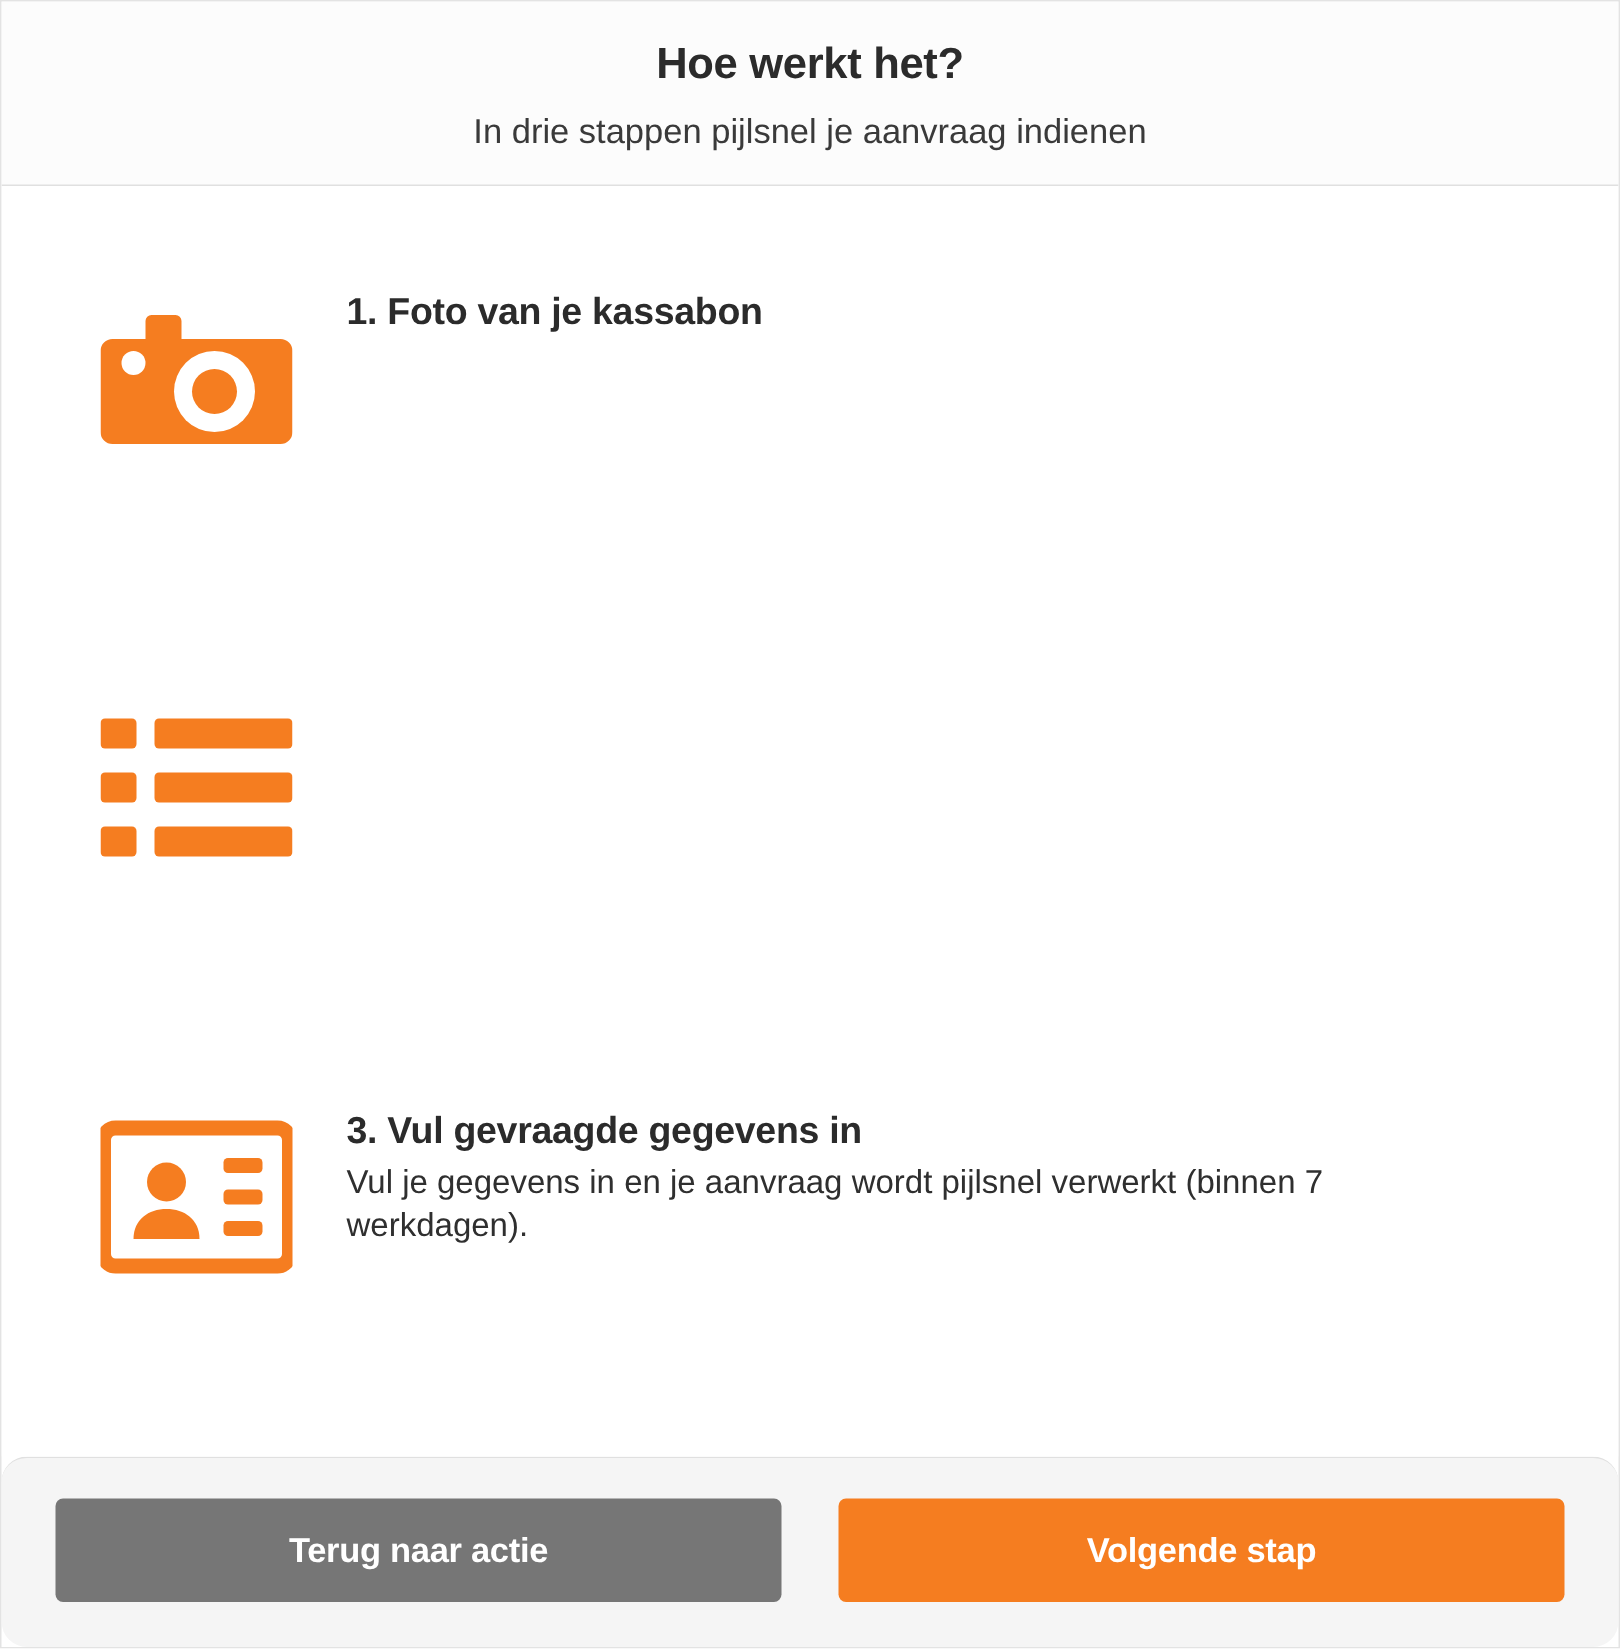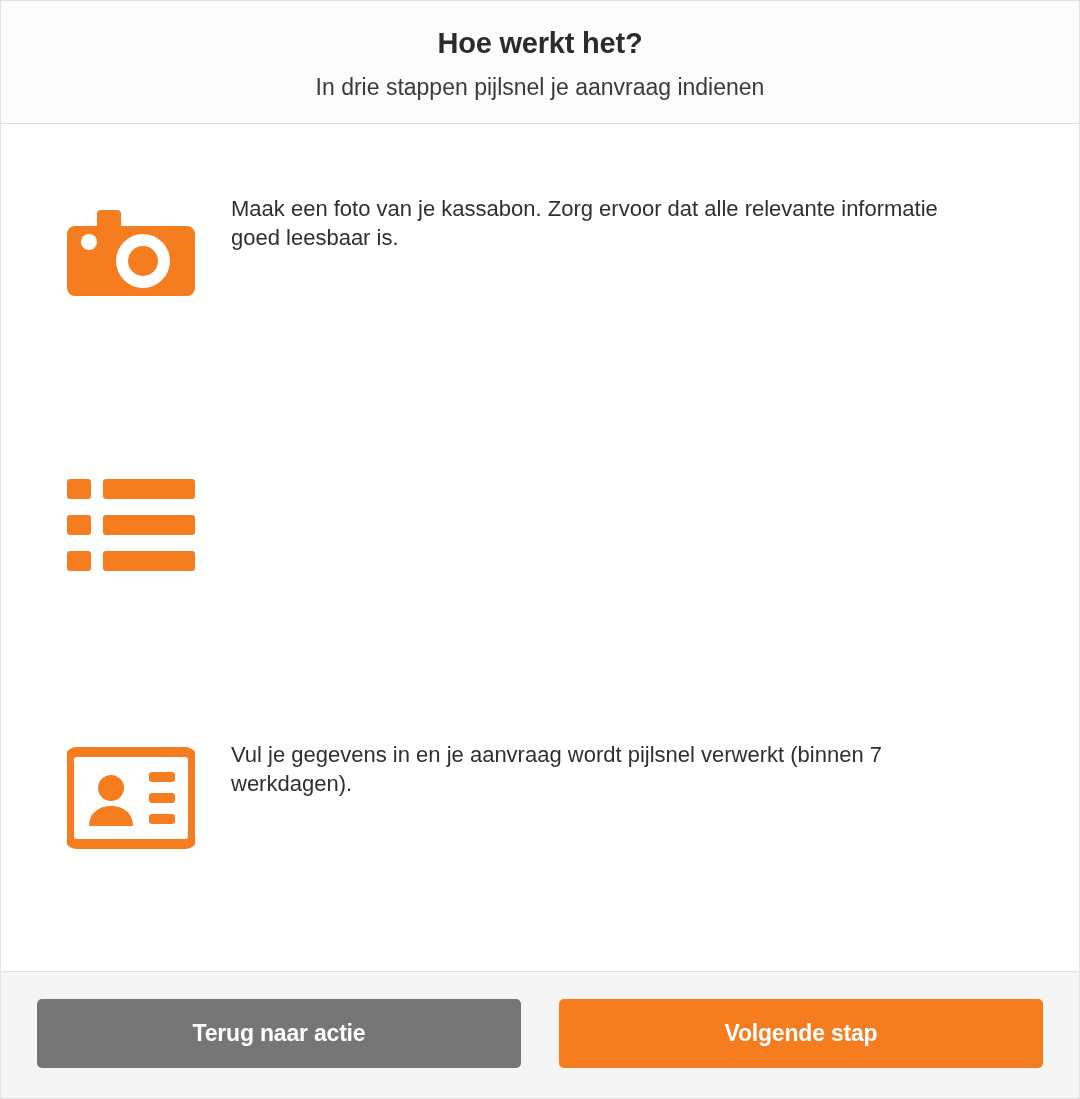--- a/index.html
+++ b/index.html
@@ -78,20 +78,21 @@
     max-width: 740px;
   }
   
   .footer {
     flex: 0 0 auto;
     background: #f5f5f5;
     border-top: 1px solid #e0e0e0;
     padding: 27px 36px 30px 36px;
     display: flex;
     gap: 38px;
+    border-radius: 17px;
   }
   .btn {
     flex: 1 1 0;
     border: none;
     border-radius: 5px;
     font-family: "Liberation Sans", sans-serif;
     font-size: 23px;
     font-weight: bold;
     color: #ffffff;
     padding: 21px 10px;
@@ -119,21 +120,21 @@
     <div class="step">
       <div class="step-icon">
         <svg class="icon" width="128" height="104" viewBox="0 0 128 104" aria-hidden="true">
           <path fill="#f57d20" d="M8 26h22V14a4 4 0 0 1 4-4h16a4 4 0 0 1 4 4v12h66a8 8 0 0 1 8 8v54a8 8 0 0 1-8 8H8a8 8 0 0 1-8-8V34a8 8 0 0 1 8-8z"></path>
           <circle cx="22" cy="42" r="8" fill="#ffffff"></circle>
           <circle cx="76" cy="61" r="27" fill="#ffffff"></circle>
           <circle cx="76" cy="61" r="15" fill="#f57d20"></circle>
         </svg>
       </div>
       <div class="step-text">
-        <p class="step-desc">Maak een foto van je kassabon. Zorg ervoor dat alle relevante informatie goed leesbaar is.</p>
+        <p class="step-title">1. Foto van je kassabon</p>
       </div>
     </div>
 
     <div class="step">
       <div class="step-icon">
         <svg class="icon" width="128" height="104" viewBox="0 0 128 104" aria-hidden="true">
           <rect x="0" y="6" width="24" height="20" rx="3" fill="#f57d20"></rect>
           <rect x="36" y="6" width="92" height="20" rx="3" fill="#f57d20"></rect>
           <rect x="0" y="42" width="24" height="20" rx="3" fill="#f57d20"></rect>
           <rect x="36" y="42" width="92" height="20" rx="3" fill="#f57d20"></rect>
@@ -148,20 +149,21 @@
         <svg class="icon" width="128" height="104" viewBox="0 0 128 104" aria-hidden="true">
           <rect x="2" y="6" width="124" height="92" rx="8" fill="none" stroke="#f57d20" stroke-width="10"></rect>
           <circle cx="44" cy="42" r="13" fill="#f57d20"></circle>
           <path d="M22 80c0-13 10-20 22-20s22 7 22 20z" fill="#f57d20"></path>
           <rect x="82" y="26" width="26" height="10" rx="3" fill="#f57d20"></rect>
           <rect x="82" y="47" width="26" height="10" rx="3" fill="#f57d20"></rect>
           <rect x="82" y="68" width="26" height="10" rx="3" fill="#f57d20"></rect>
         </svg>
       </div>
       <div class="step-text">
+        <p class="step-title">3. Vul gevraagde gegevens in</p>
         <p class="step-desc">Vul je gegevens in en je aanvraag wordt pijlsnel verwerkt (binnen 7 werkdagen).</p>
       </div>
     </div>
 
   </div>
 
   <div class="footer">
     <button class="btn btn-secondary">Terug naar actie</button>
     <button class="btn btn-primary">Volgende stap</button>
   </div>

